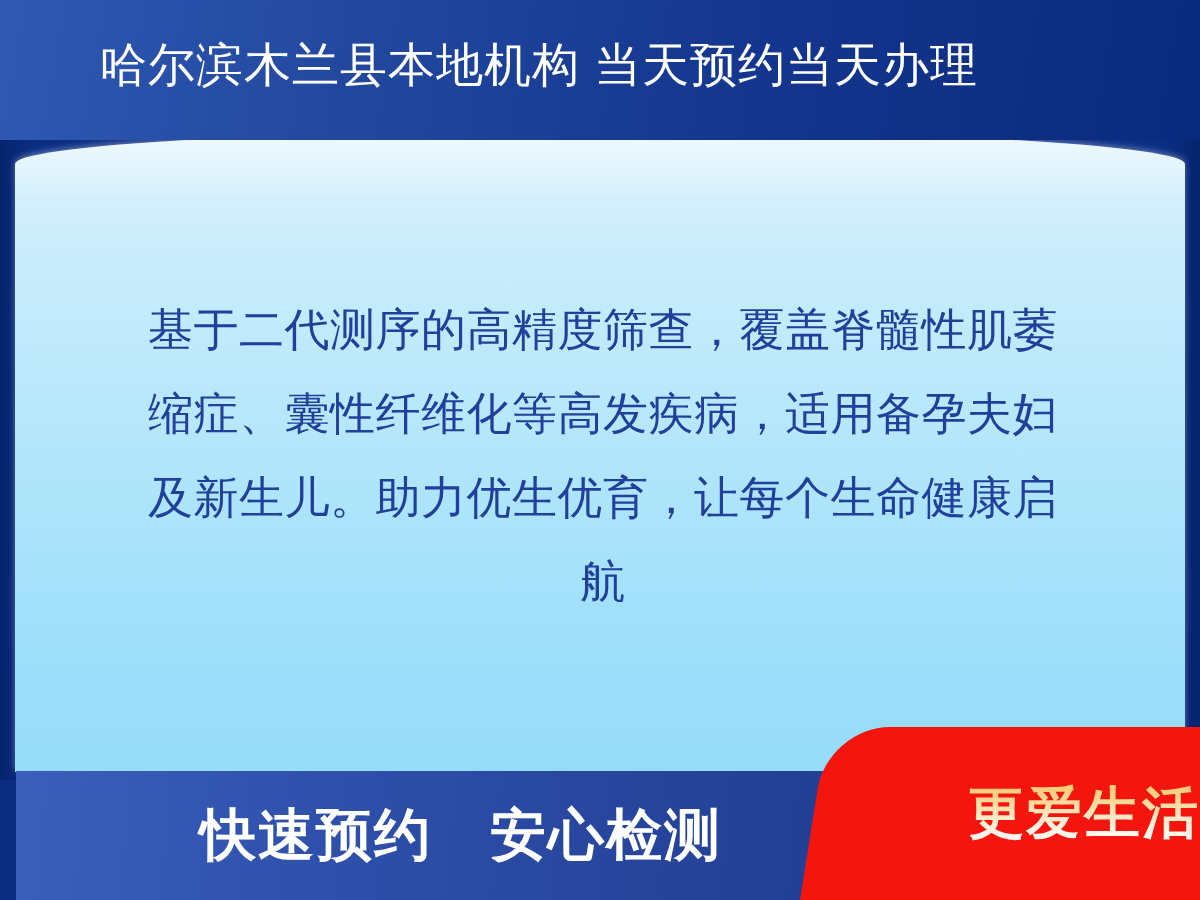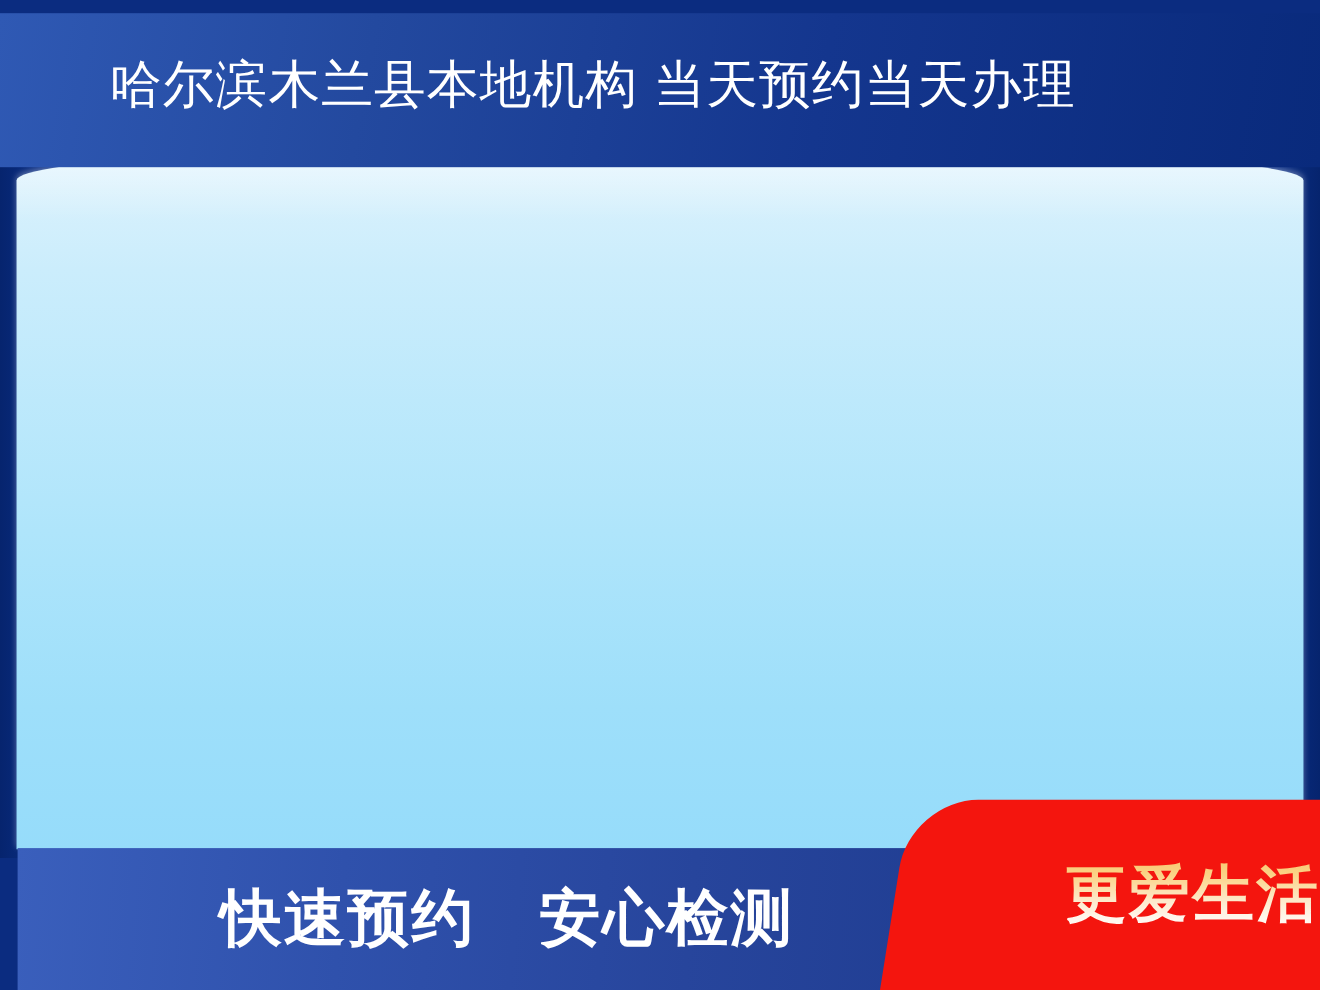--- a/index.html
+++ b/index.html
@@ -16,21 +16,21 @@
     width: 1200px;
     height: 900px;
     overflow: hidden;
     background: #0B2C80;
   }
 
   
   .header-band {
     position: absolute;
     left: 0;
-    top: 12px;
+    top: 0;
     width: 1200px;
     height: 140px;
     background: linear-gradient(100deg, #2F59B4 0%, #23499F 28%, #14368E 62%, #092A7C 100%);
     z-index: 3;
   }
   .header-title {
     position: absolute;
     left: 100px;
     top: 34px;
     font-size: 47px;
@@ -164,20 +164,21 @@
   <div class="navy-backing"></div>
 
   <div class="card">
     <div class="card-sheen"></div>
   </div>
 
   <div class="header-band">
     <div class="header-title">哈尔滨木兰县本地机构 当天预约当天办理</div>
   </div>
 
+  <div class="body-copy">基于二代测序的高精度筛查，覆盖脊髓性肌萎缩症、囊性纤维化等高发疾病，适用备孕夫妇及新生儿。助力优生优育，让每个生命健康启航</div>
 
   <div class="bottom-bar">
     <div class="bottom-slogan">快速预约　安心检测</div>
   </div>
 
   <div class="red-panel"></div>
   <div class="red-panel-inner">
     <span class="red-text">更爱生活</span>
   </div>
 

